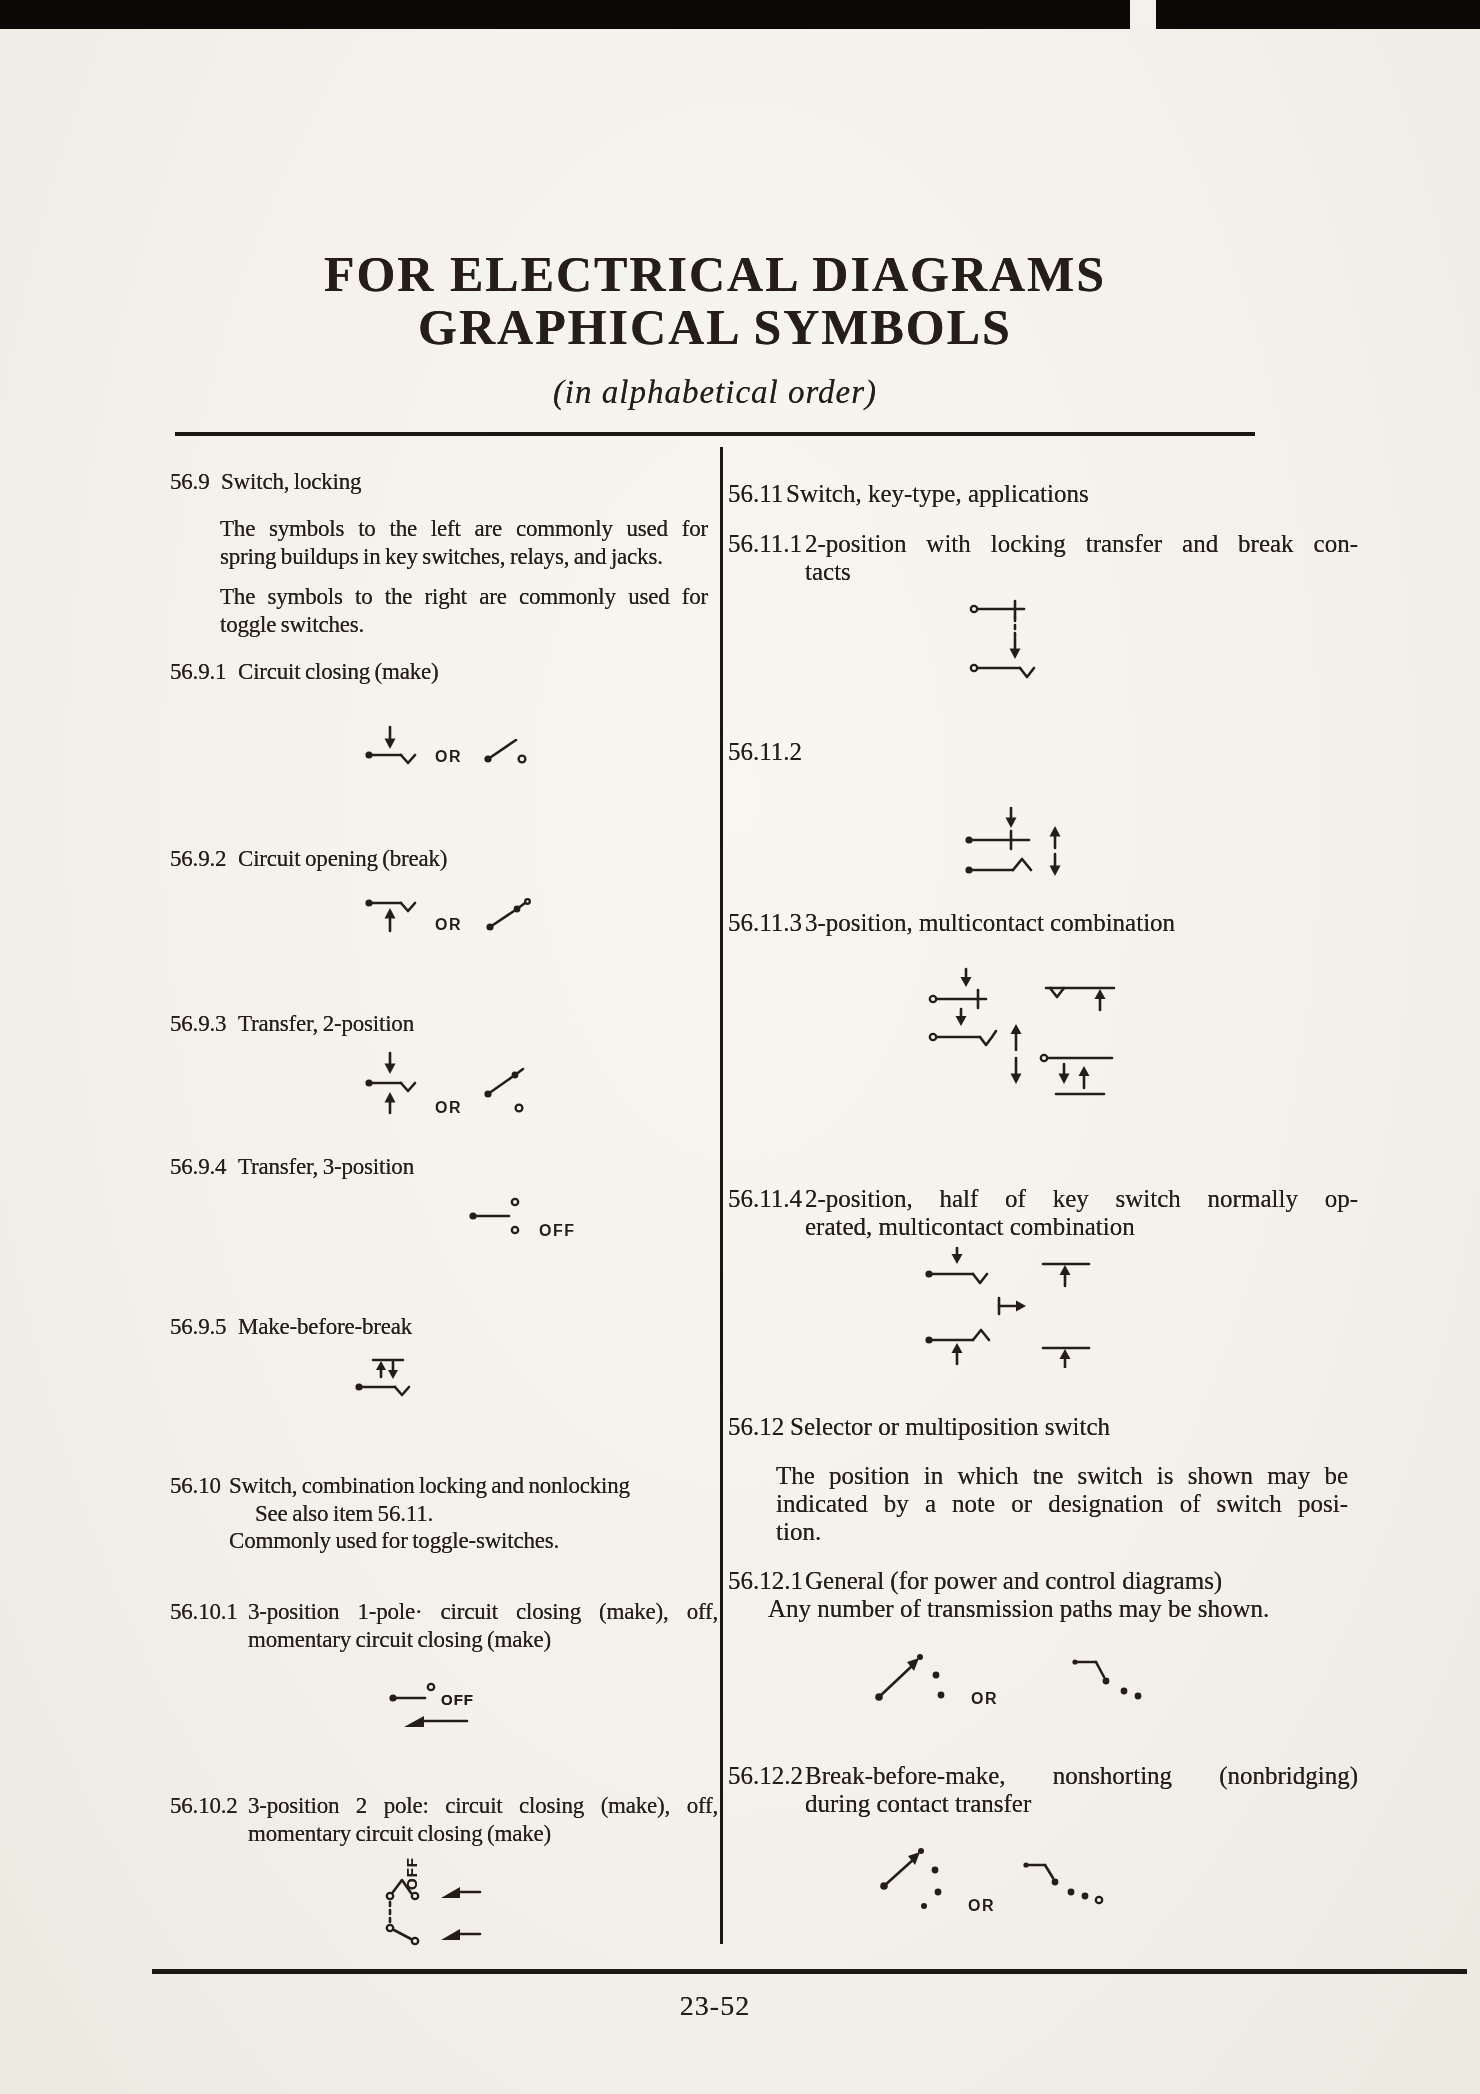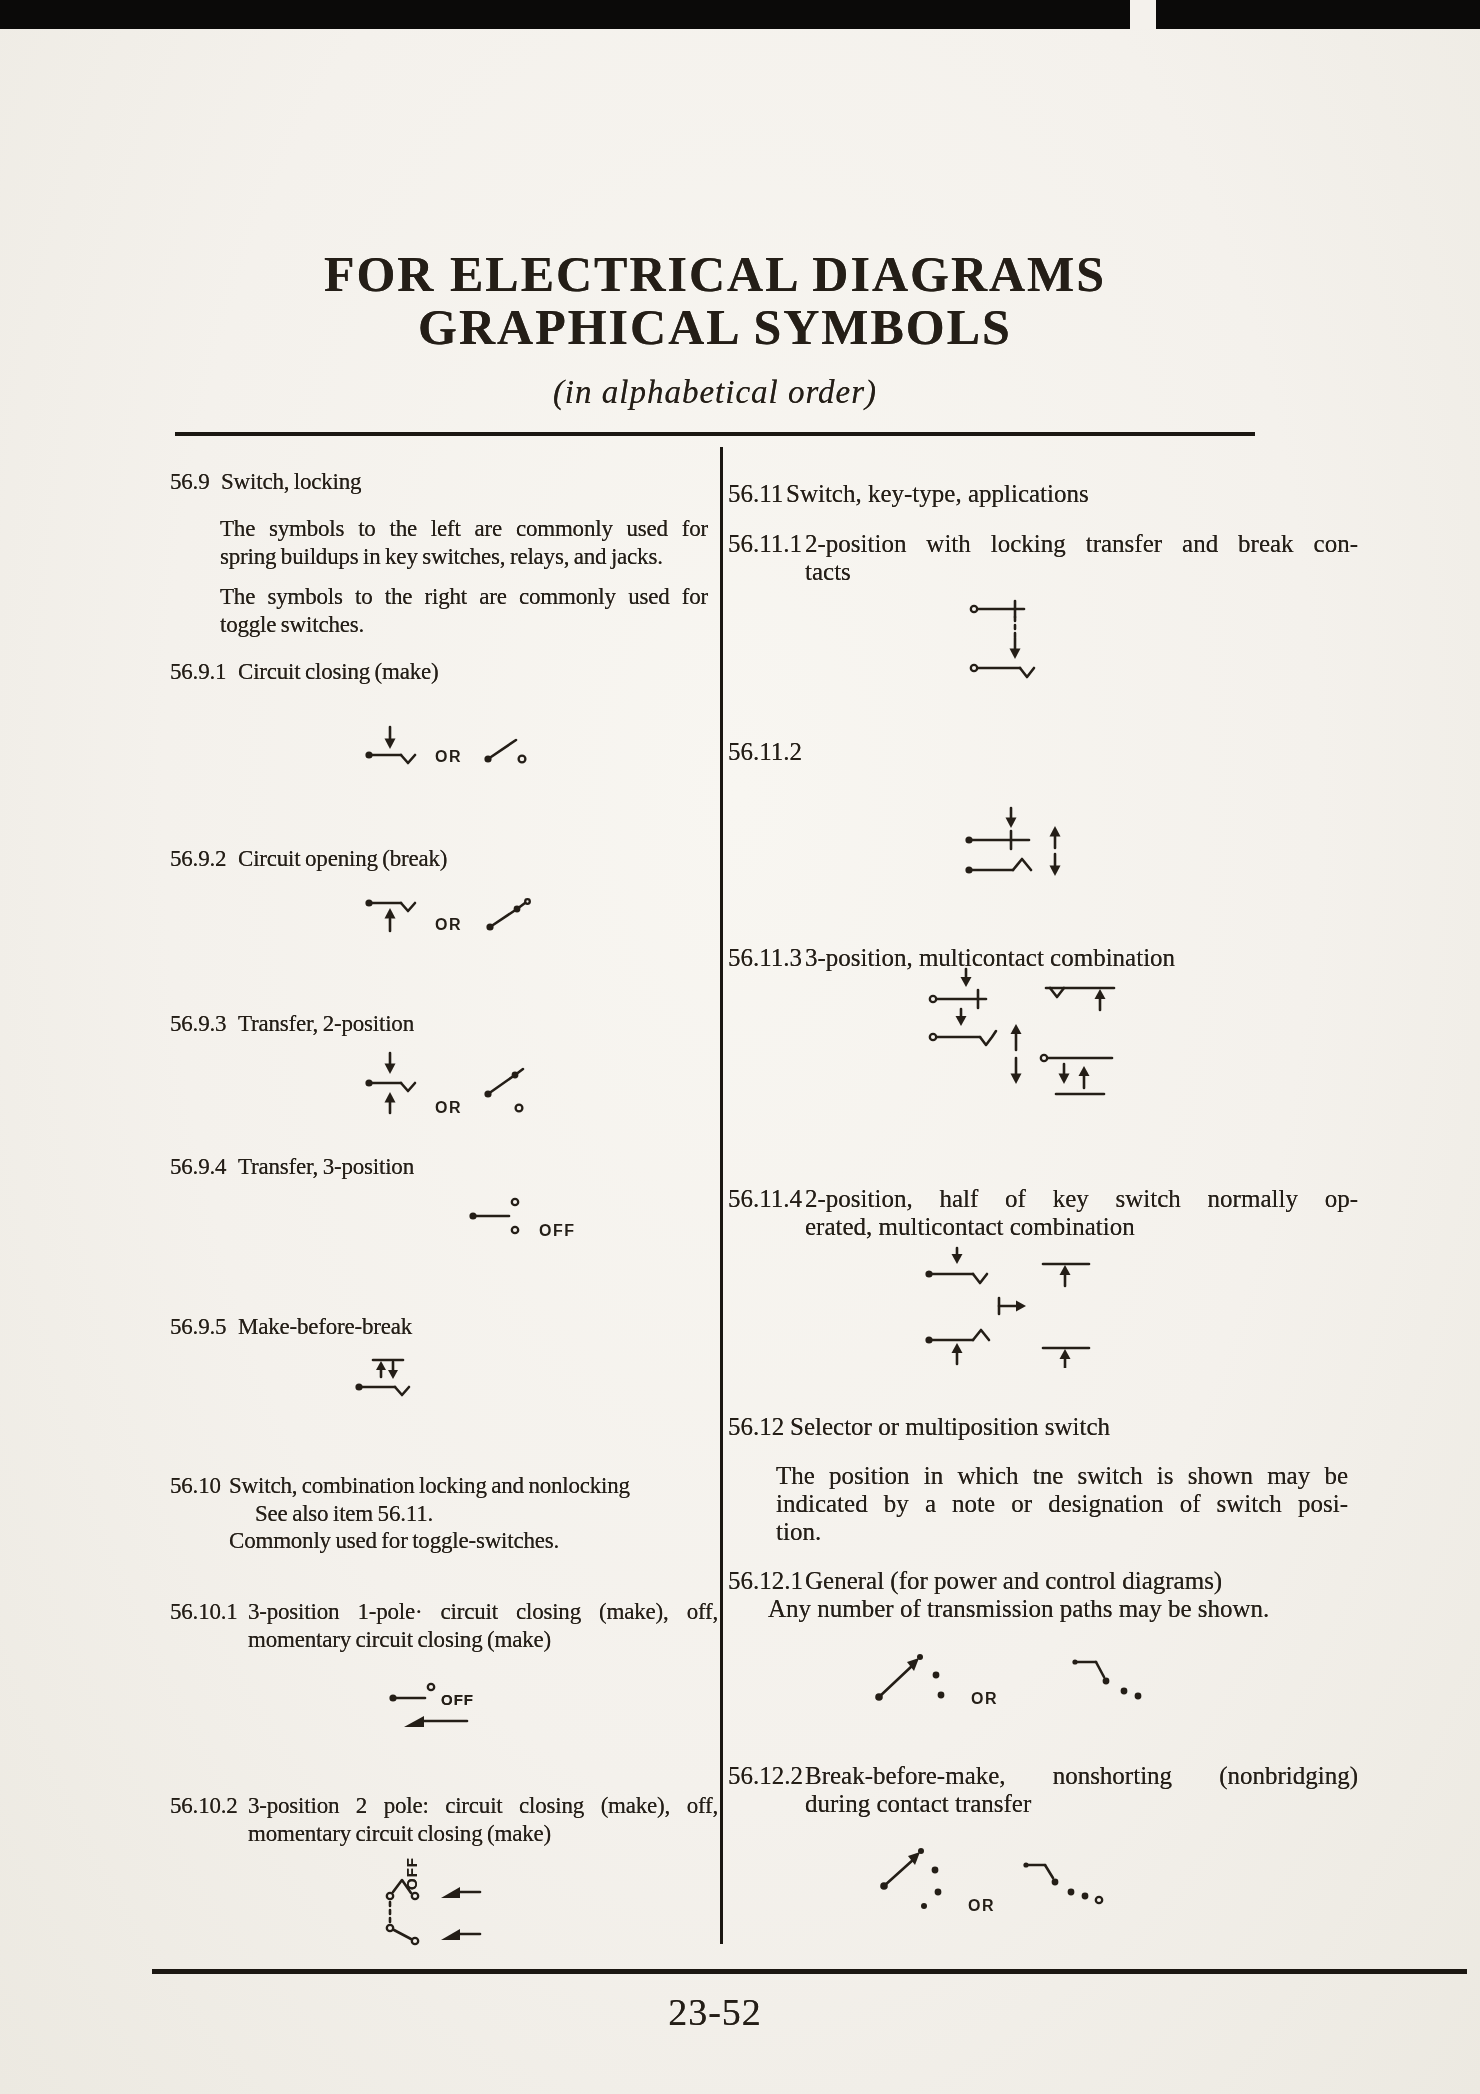--- a/index.html
+++ b/index.html
@@ -11,21 +11,21 @@
     text-shadow:0 0 0.6px rgba(36,30,23,0.85);
   }
   .topbar{position:absolute;top:0;left:0;width:1480px;height:29px;background:#0b0a09;}
   .topbar-gap{position:absolute;top:0;left:1130px;width:26px;height:29px;background:#f4f1ec;}
   .title-wrap{position:absolute;top:248px;left:215px;width:1000px;text-align:center;}
   .t1{font-size:50px;line-height:53px;font-weight:bold;letter-spacing:2px;}
   .sub{font-size:33px;font-style:italic;margin-top:20px;letter-spacing:1px;}
   .main-rule{position:absolute;top:432px;left:175px;width:1080px;height:4px;background:#1b1712;}
   .divider{position:absolute;top:447px;left:720px;width:3px;height:1497px;background:#1b1712;}
   .bottom-rule{position:absolute;top:1969px;left:152px;width:1315px;height:5px;background:#1b1712;}
-  .pagenum{position:absolute;top:1990px;left:630px;width:170px;text-align:center;font-size:38px;letter-spacing:1px;}
+  .pagenum{position:absolute;top:1990px;left:630px;width:170px;text-align:center;font-size:28px;letter-spacing:1px;}
   .col{position:absolute;line-height:27.5px;}
   .col-left{left:170px;top:455px;width:548px;font-size:23px;letter-spacing:-0.2px;word-spacing:-1px;}
   .col-right{left:728px;top:455px;width:630px;font-size:25px;line-height:28px;}
   .blk{position:absolute;left:0;width:100%;}
   .h{display:flex;align-items:flex-start;}
   .num{flex:none;}
   .txt{flex:1;min-width:0;}
   .w51{width:51px;} .w59{width:59px;} .w68{width:68px;} .w78{width:78px;}
   .w58{width:58px;} .w62{width:62px;} .w77{width:77px;}
   .ln{display:block;}
@@ -279,21 +279,21 @@
         <circle class="df" cx="6" cy="64" r="3.6"></circle>
         <path class="st" d="M6 64 H50"></path>
         <path class="st" d="M50 64 L59 53 L68 64"></path>
         <path class="st" d="M92 42 V29"></path>
         <polygon class="df" points="92,20 86.5,30.5 97.5,30.5"></polygon>
         <path class="st" d="M92 48 V61"></path>
         <polygon class="df" points="92,70 86.5,59.5 97.5,59.5"></polygon>
       </svg>
     </div>
 
-    <div class="blk h" style="top:489px">
+    <div class="blk h" style="top:454px">
       <span class="num w77">56.11.3</span>
       <span class="txt">3-position, multicontact combination</span>
     </div>
 
     <div class="sym" style="top:511px;left:200px">
       <svg width="200" height="150" viewBox="0 0 200 150">
         <path class="st" d="M38 3 V13"></path>
         <polygon class="df" points="38,21 32.5,11 43.5,11"></polygon>
         <circle class="oc" cx="5" cy="33" r="3.2"></circle>
         <path class="st" d="M9 33 H58"></path>

